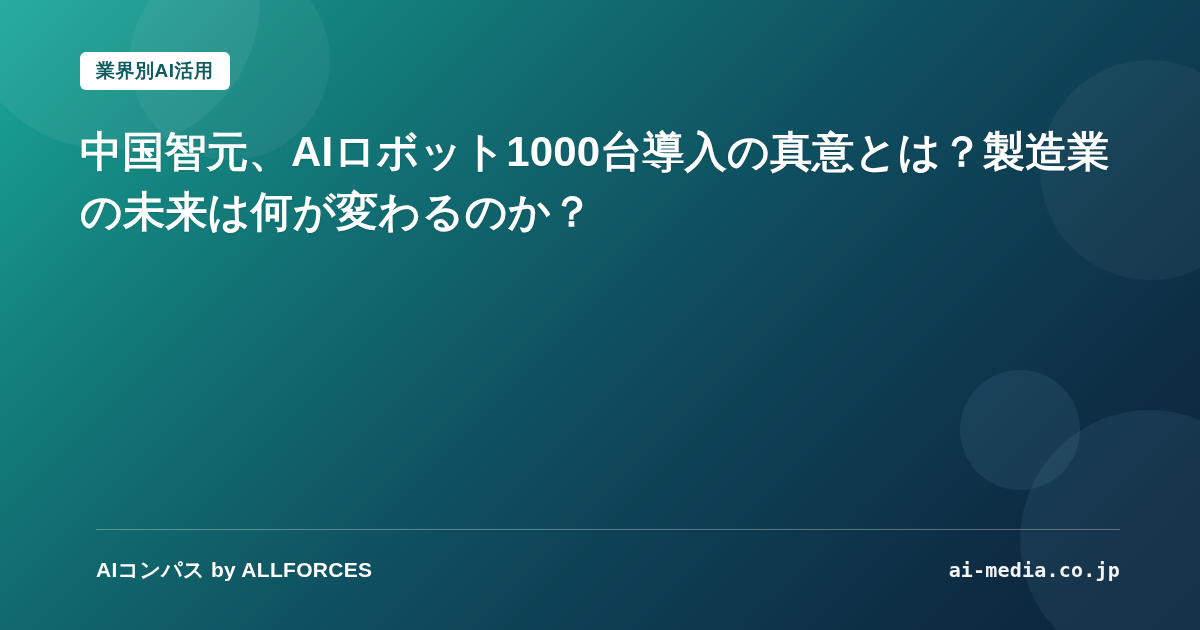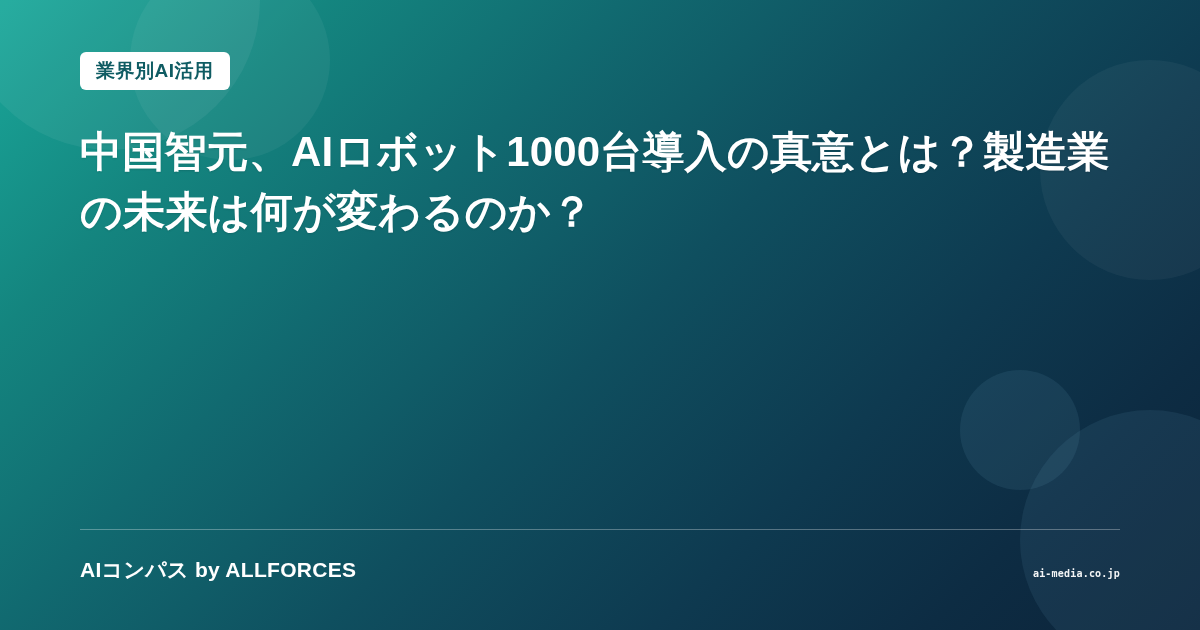--- a/index.html
+++ b/index.html
@@ -70,21 +70,21 @@
     color:#ffffff;
     font-size:42px;
     font-weight:bold;
     line-height:1.42;
     letter-spacing:0.2px;
     max-width:1040px;
     text-shadow:0 1px 2px rgba(0,0,0,0.12);
   }
   .footer {
     position:absolute;
-    left:80px;
+    left:96px;
     right:80px;
     bottom:46px;
     z-index:2;
   }
   .rule {
     height:1px;
     background:rgba(255,255,255,0.30);
     margin-bottom:26px;
   }
   .footer-row {
@@ -93,21 +93,21 @@
     justify-content:space-between;
   }
   .brand {
     color:#ffffff;
     font-size:21px;
     font-weight:bold;
     letter-spacing:0.3px;
   }
   .site {
     color:#ffffff;
-    font-size:10px;
+    font-size:20px;
     font-weight:bold;
     font-family:"DejaVu Sans Mono", "Liberation Mono", monospace;
     letter-spacing:0.2px;
     opacity:0.95;
     margin-left:8px;
   }
 </style>
 </head>
 <body>
 

